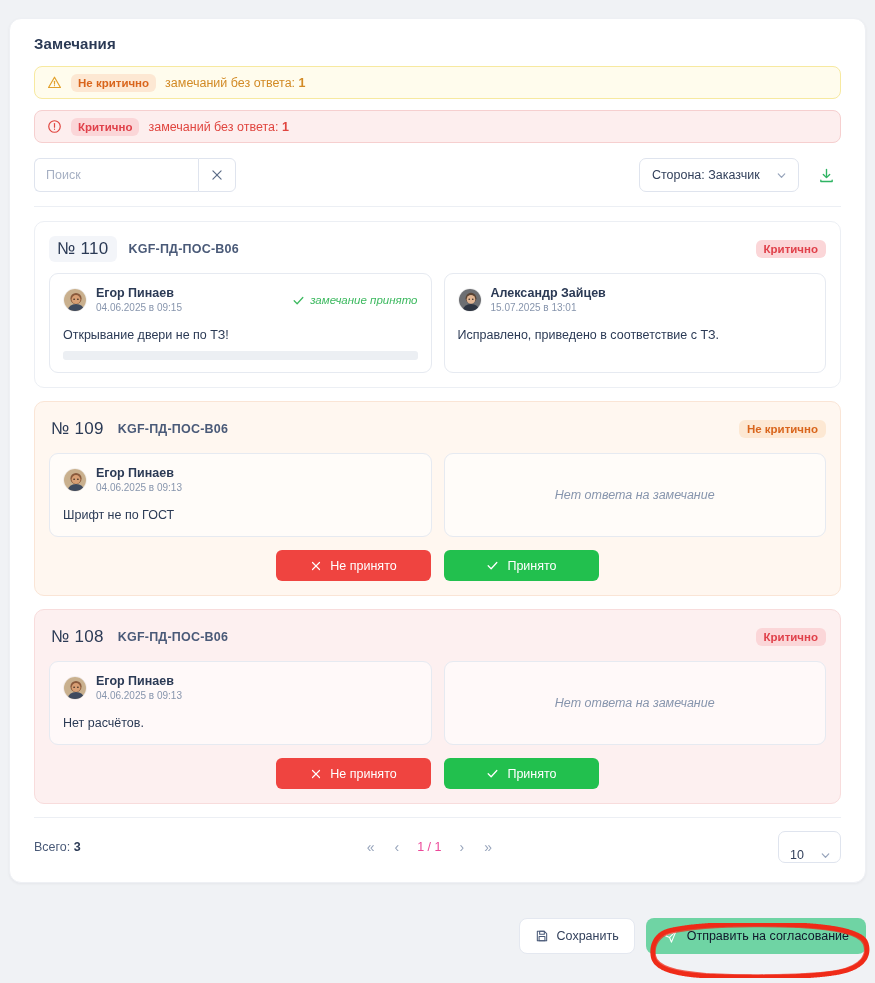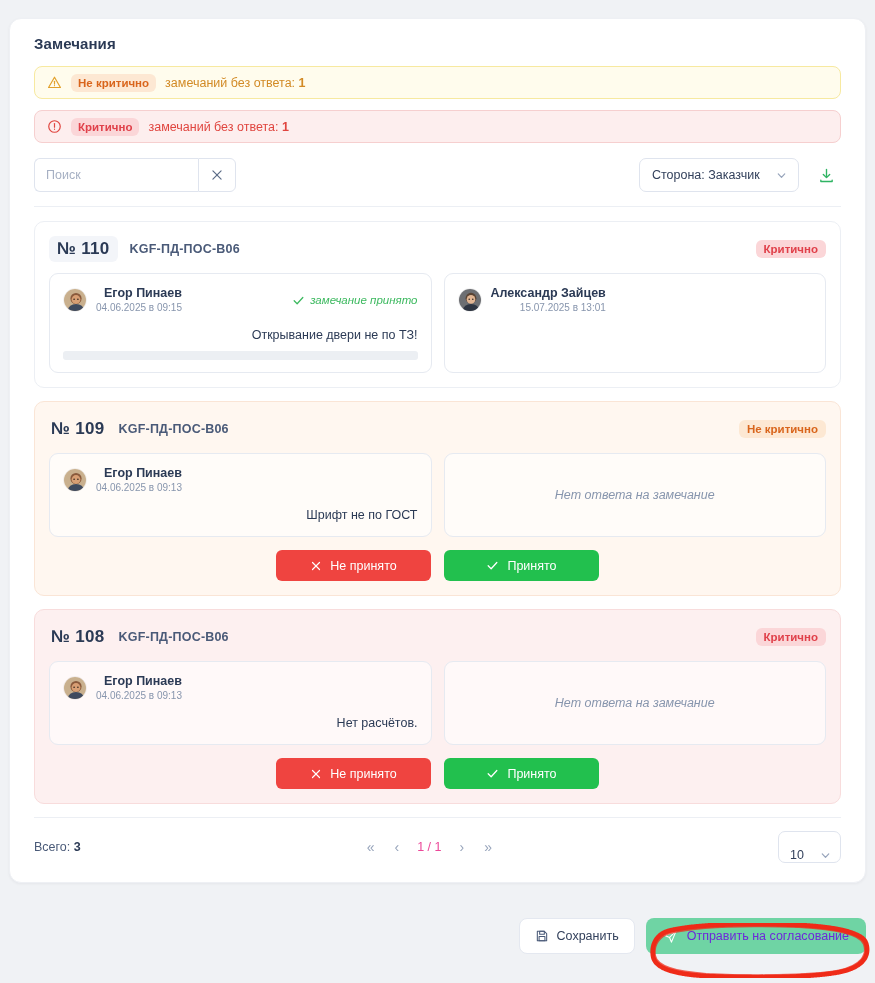--- a/index.html
+++ b/index.html
@@ -130,21 +130,21 @@
   }
   .card.neutral { background: #ffffff; }
   .card.warnbg  { background: #fff7f0; border-color: #fae5d6; }
   .card.critbg  { background: #fdf0f0; border-color: #f8dcdc; }
 
   .card-head {
     display: flex; align-items: center;
     margin-bottom: 11px;
   }
   .card-no {
-    font-size: 17px; font-weight: 700;
+    font-size: 17px; font-weight: 400;
     color: #2b3a55;
     background: #f3f5f9;
     border-radius: 6px;
     padding: 3px 8px;
     letter-spacing: .3px;
   }
   .card.warnbg .card-no, .card.critbg .card-no { background: transparent; padding: 3px 2px; }
   .card-code {
     font-size: 12.5px; font-weight: 700;
     color: #4a5a78;
@@ -154,21 +154,21 @@
   .card-head .sp { flex: 1; }
   .sev {
     font-size: 11.5px; font-weight: 700;
     border-radius: 6px;
     padding: 3px 8px;
   }
   .sev.crit { background: #fbd6d8; color: #e0404a; }
   .sev.warn { background: #fde8d3; color: #d9651c; }
 
   .cols { display: flex; gap: 12px; align-items: stretch; }
-  .col { flex: 1 1 0; min-width: 0; text-align: right; }
+  .col { flex: 1 1 0; min-width: 0; }
 
   .bubble {
     border: 1px solid #e6eaf1;
     border-radius: 9px;
     background: #ffffff;
     padding: 12px 13px 12px 13px;
     height: 100%;
   }
   .card.warnbg .bubble { background: #fffcf9; }
   .card.critbg .bubble { background: #fff9f9; }
@@ -277,21 +277,21 @@
     font-family: inherit;
     cursor: pointer;
   }
   .btn-send {
     height: 36px;
     border: none;
     border-radius: 8px;
     background: #6fd4a4;
     display: flex; align-items: center; gap: 9px;
     padding: 0 17px;
-    font-size: 12.5px; color: #6d28d9;
+    font-size: 12.5px; color: #0f172a;
     font-family: inherit;
     cursor: pointer;
   }
   
   .annot-ring {
     position: absolute;
     left: 650px; top: 923px;
     width: 222px; height: 55px;
     pointer-events: none;
   }
@@ -420,20 +420,21 @@
                     <ellipse cx="12" cy="21" rx="8" ry="6" fill="#2e3542"></ellipse>
                     <circle cx="10.2" cy="10.2" r=".75" fill="#24201c"></circle>
                     <circle cx="13.8" cy="10.2" r=".75" fill="#24201c"></circle>
                   </svg>
                 </span>
                 <span>
                   <div class="author-name">Александр Зайцев</div>
                   <div class="author-date">15.07.2025 в 13:01</div>
                 </span>
               </div>
+              <div class="bubble-text">Исправлено, приведено в соответствие с ТЗ.</div>
             </div>
           </div>
         </div>
       </div>
 
       <div class="card warnbg">
         <div class="card-head">
           <span class="card-no">№ 109</span>
           <span class="card-code">KGF-ПД-ПОС-B06</span>
           <span class="sp"></span>

